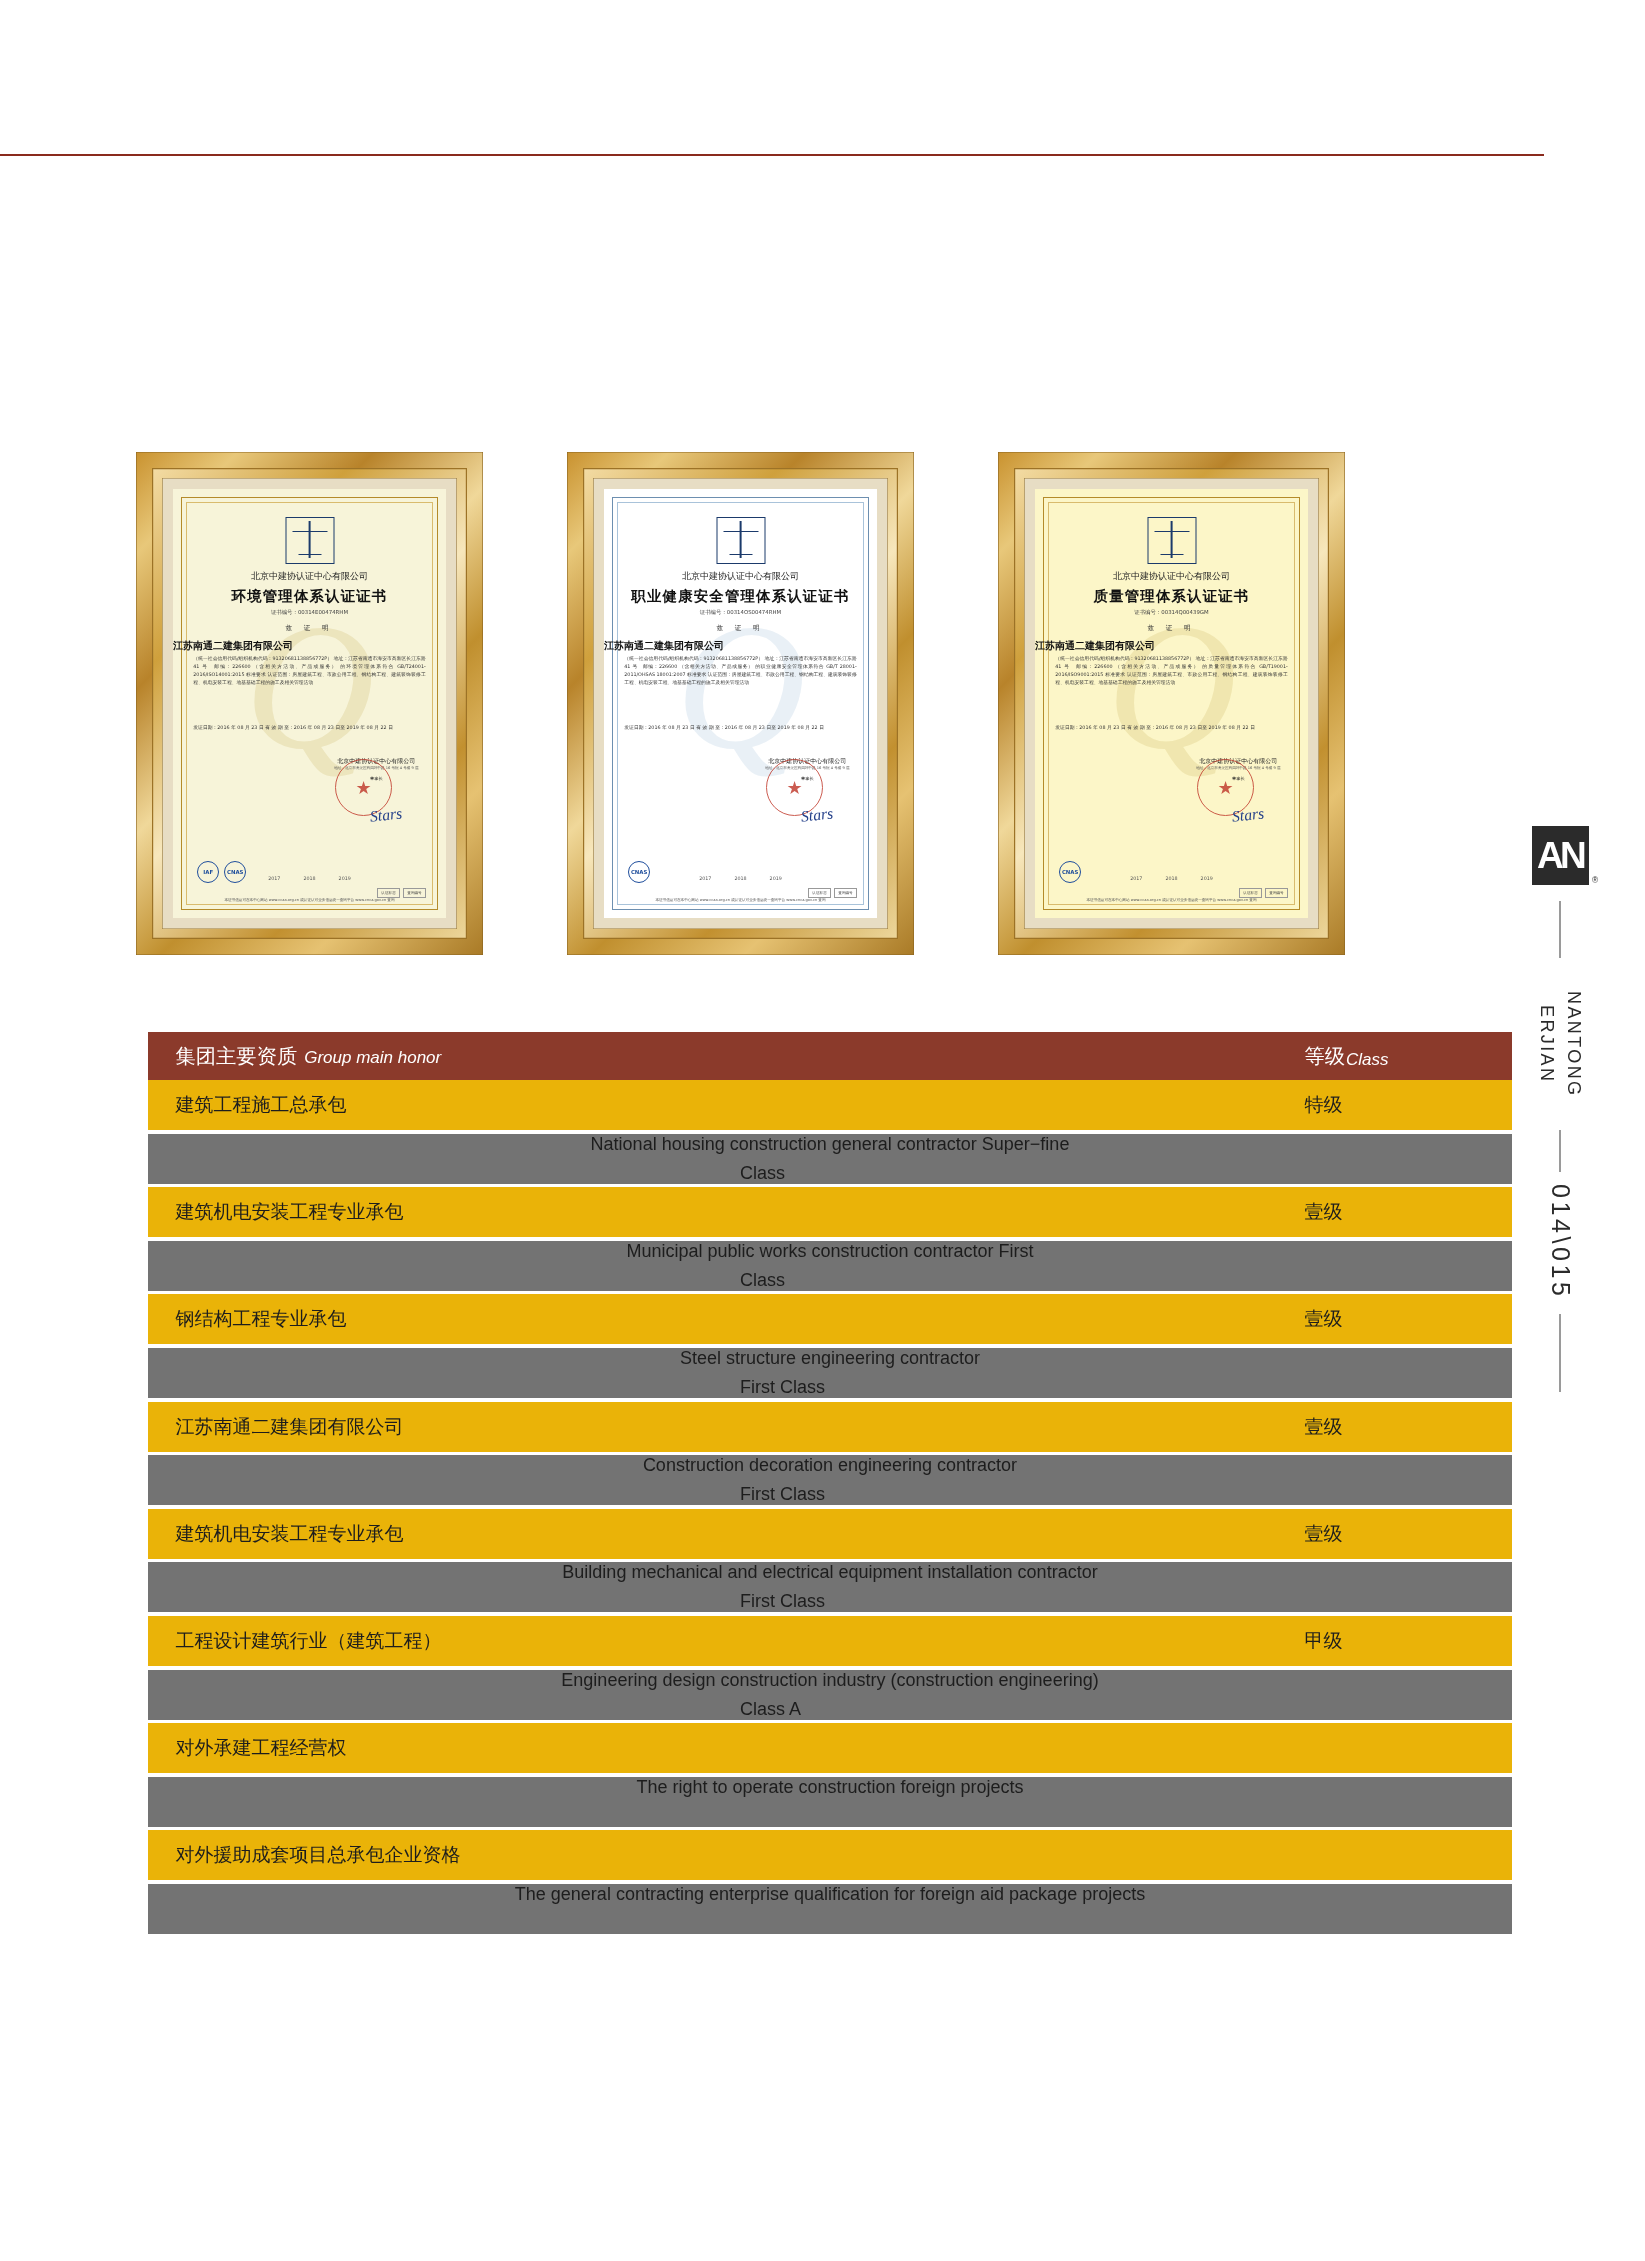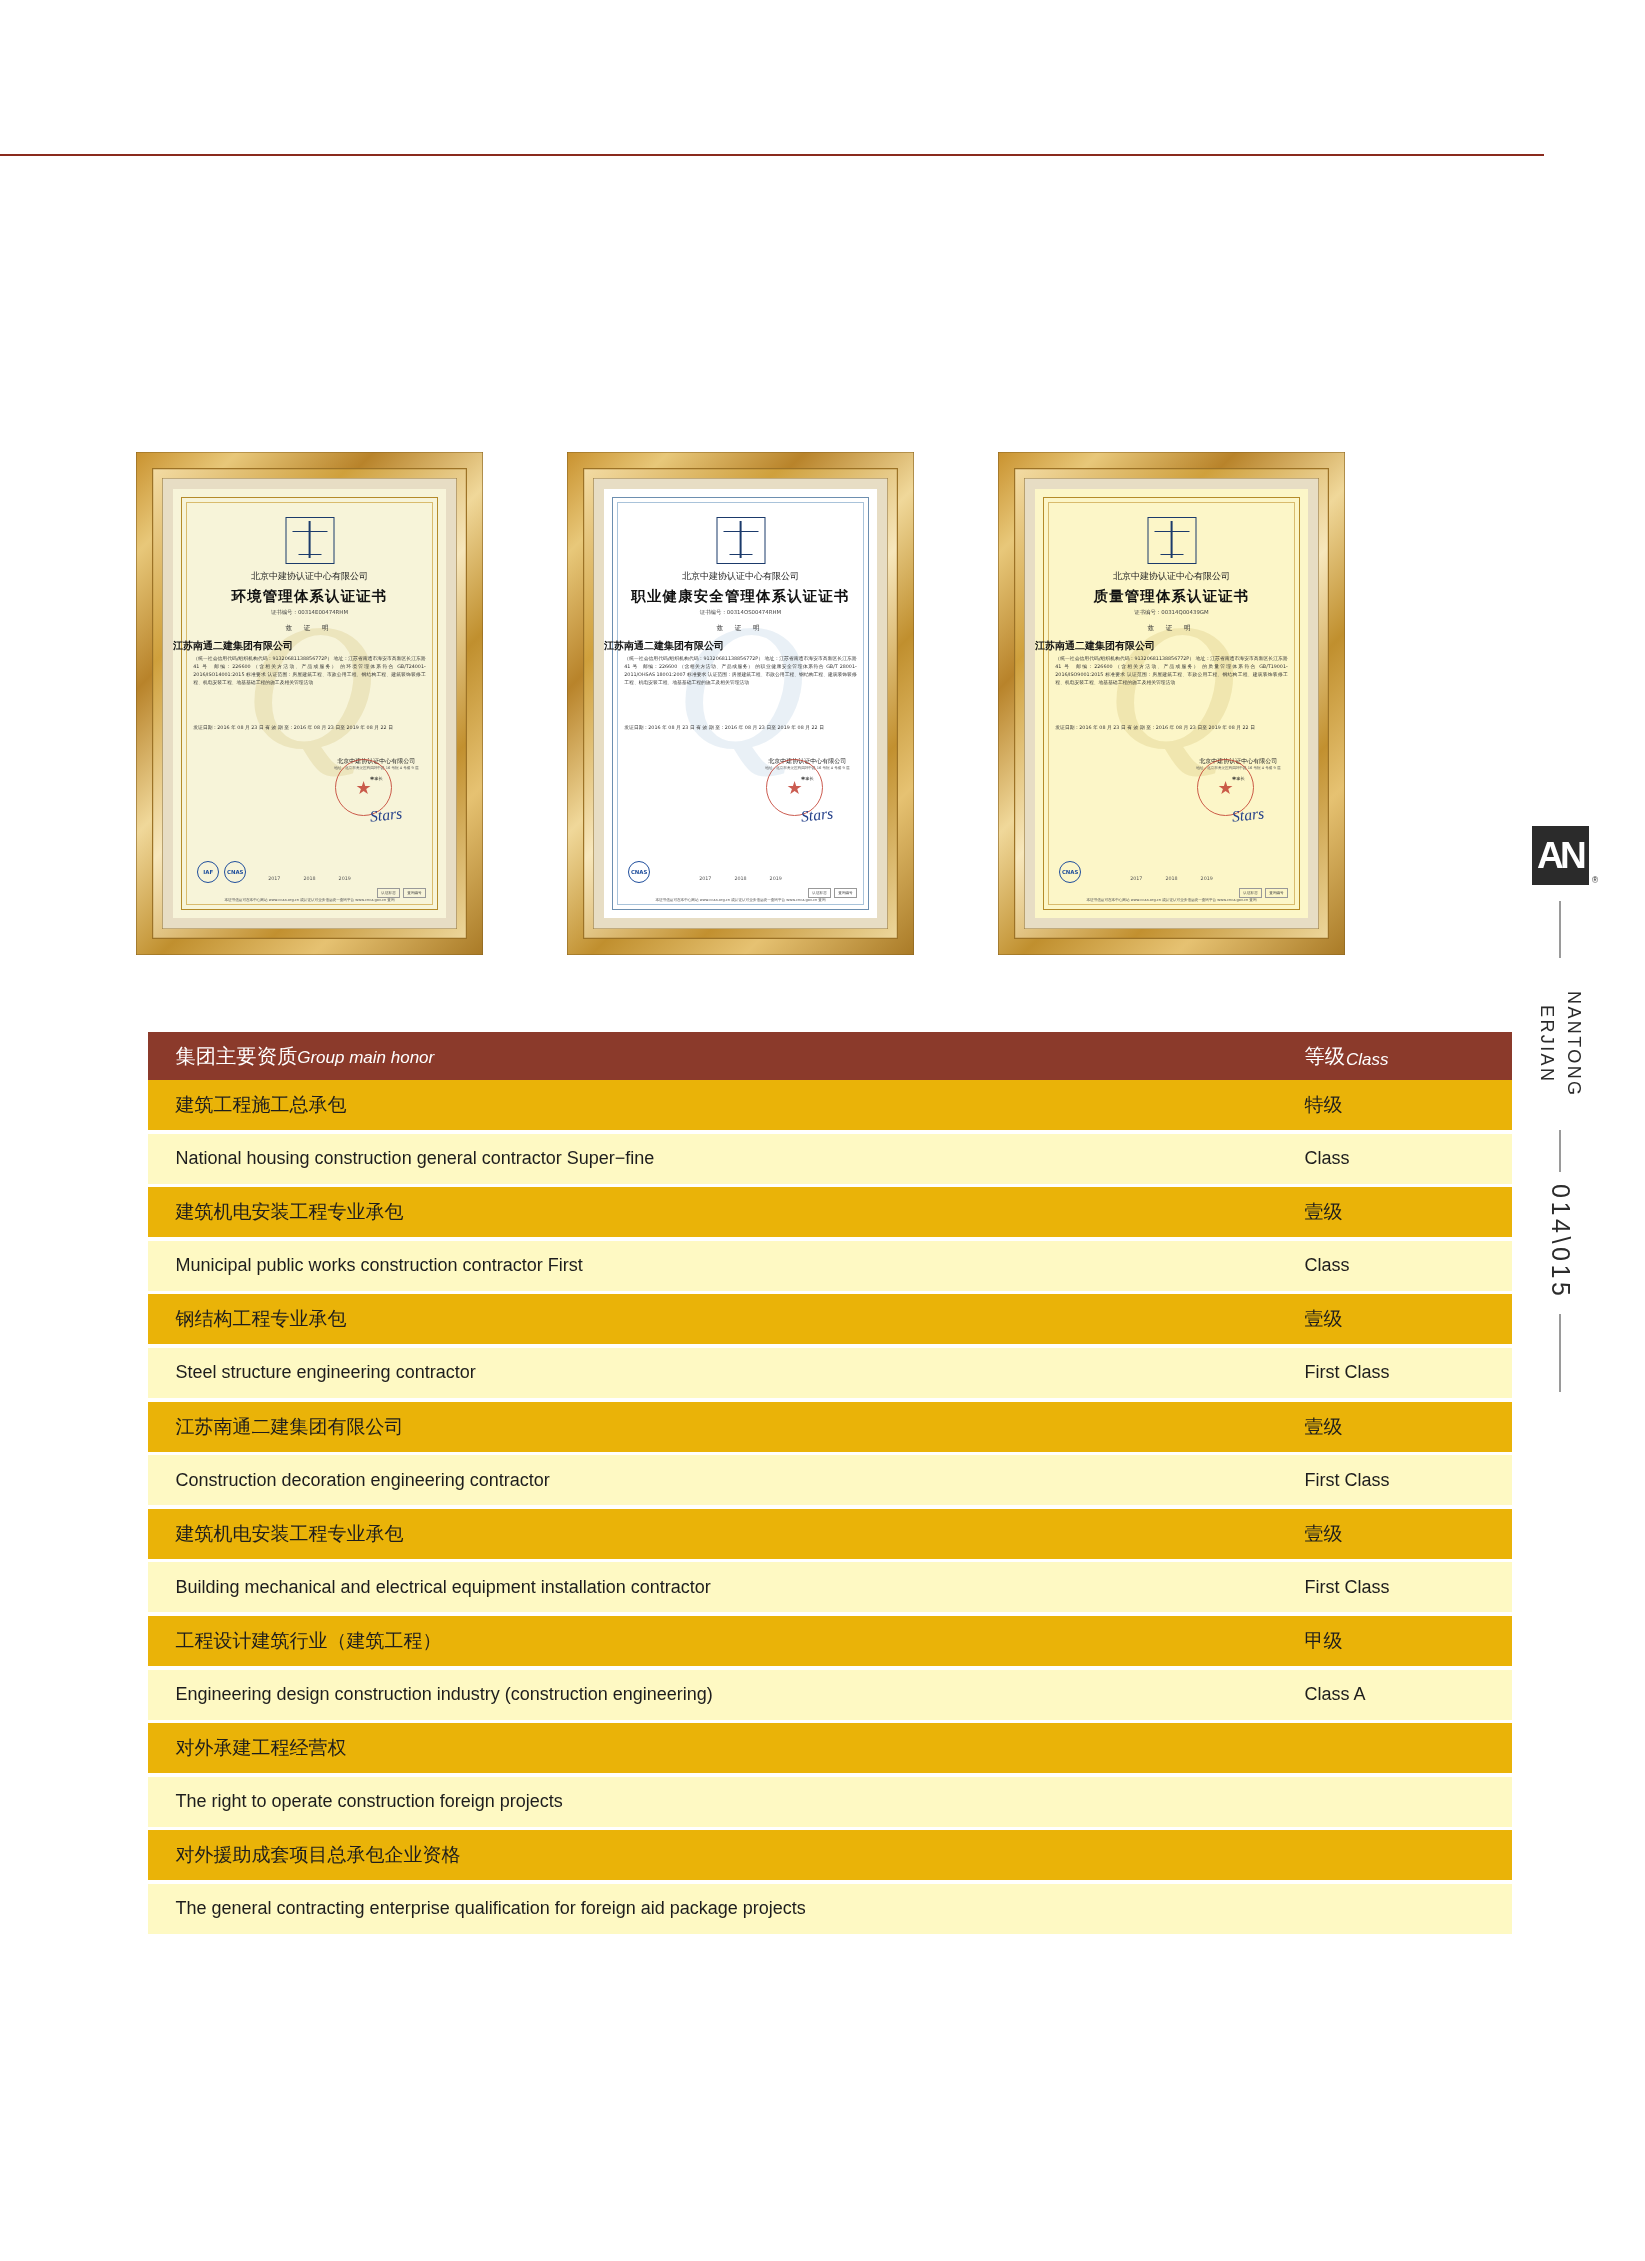--- a/index.html
+++ b/index.html
@@ -281,40 +281,40 @@
     color: #ffffff;
     display: flex;
     align-items: center;
     padding: 0 27.5px;
     box-sizing: border-box;
   }
   .honor-head .h-left {
     flex: 1;
     display: flex;
     align-items: baseline;
-    gap: 0;
+    gap: 7px;
   }
   .honor-head .h-right {
     width: 180px;
     display: flex;
     align-items: flex-end;
     gap: 1px;
   }
   .zh-lg { font-size: 20.3px; font-family: "DejaVu Sans", sans-serif; }
   .en-lg { font-size: 17px; font-family: "Liberation Sans", sans-serif; font-style: italic; }
 
   .honor-row {
     height: 50px;
     display: flex;
     align-items: center;
     padding: 0 27.5px;
     box-sizing: border-box;
     background: #eab308;
   }
-  .honor-row.alt { background: #fef9c3; }
+  .honor-row.alt { background: #737373; flex-direction: column; }
   .honor-row .r-label {
     flex: 1;
     color: #1d1d1d;
   }
   .honor-row .r-class {
     width: 180px;
     color: #1d1d1d;
   }
   .zh-row { font-size: 19px; font-family: "DejaVu Sans", sans-serif; }
   .en-row { font-size: 18px; font-family: "Liberation Sans", sans-serif; }

